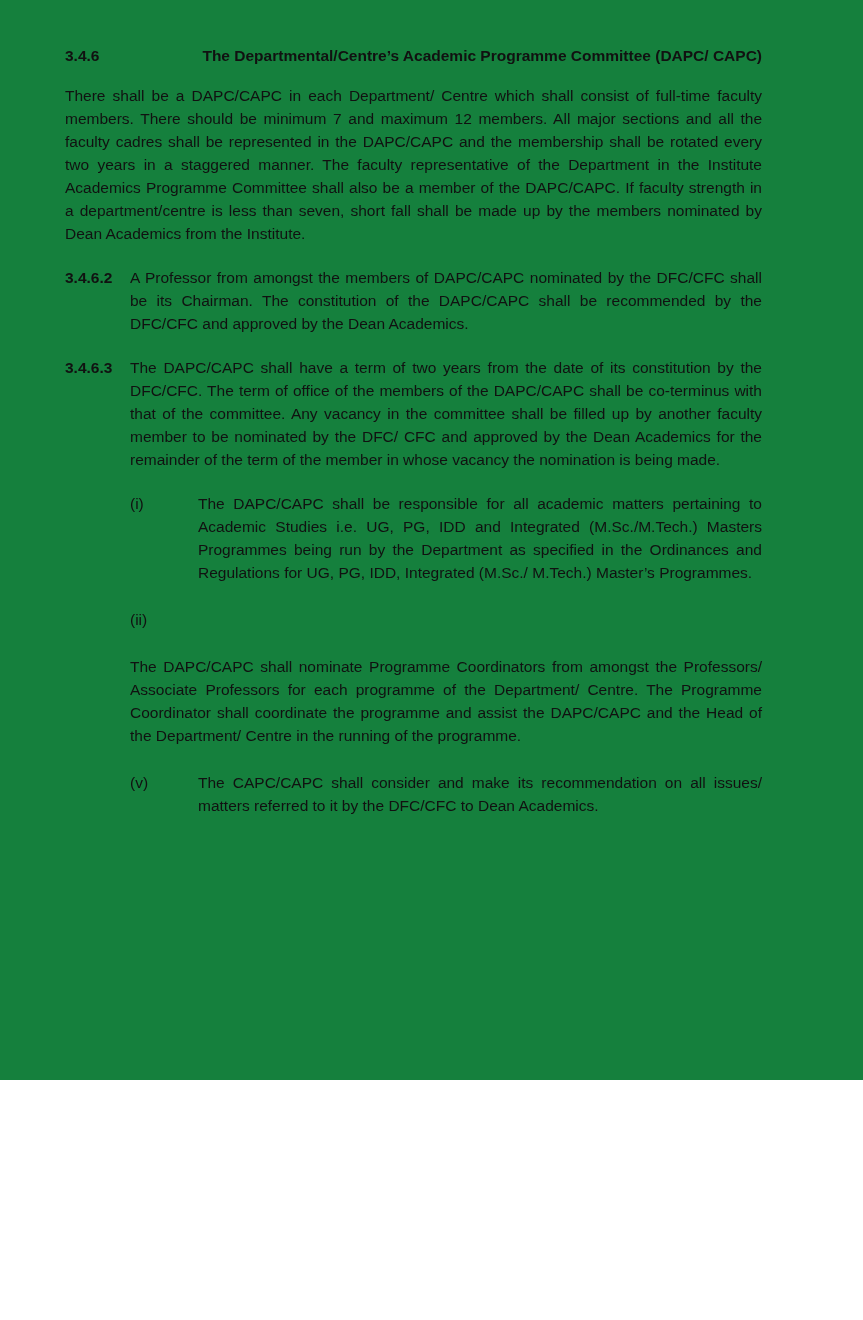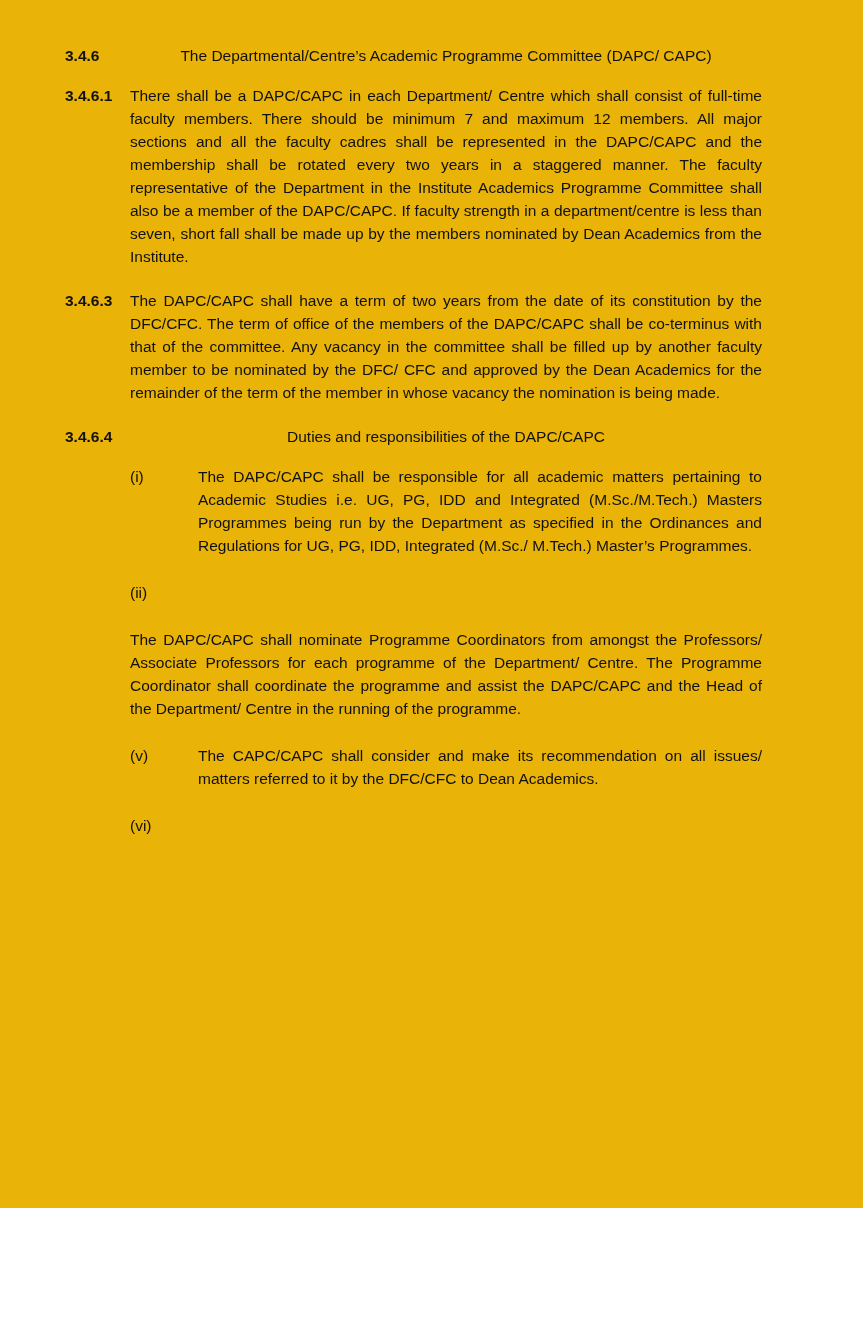--- a/index.html
+++ b/index.html
@@ -3,23 +3,23 @@
 <meta charset="utf-8">
 <style>
   html, body {
     margin: 0;
     padding: 0;
     background: #ffffff;
   }
   .page {
     position: relative;
     width: 863px;
-    height: 1208px;
+    height: 1080px;
     box-sizing: border-box;
-    background: #eab308;
+    background: #15803d;
     padding: 44px 101px 21px 65px;
     font-family: "Liberation Sans", sans-serif;
     font-size: 15.5px;
     line-height: 23px;
     color: #111111;
     overflow: hidden;
   }
   .block {
     display: flex;
     margin-bottom: 21px;
@@ -28,22 +28,22 @@
     width: 65px;
     flex-shrink: 0;
     font-weight: bold;
   }
   .body {
     flex: 1;
     text-align: justify;
     overflow-wrap: break-word;
   }
   .heading .body {
-    font-weight: normal;
-    text-align: center;
+    font-weight: bold;
+    text-align: right;
   }
   .heading {
     margin-bottom: 17px;
   }
   .duty {
     display: flex;
     margin: 0 0 24px 65px;
   }
   .marker {
     width: 68px;
@@ -59,34 +59,33 @@
 <body>
 
 <div class="page">
 
   <div class="block heading">
     <div class="num">3.4.6</div>
     <div class="body">The Departmental/Centre’s Academic Programme Committee (DAPC/ CAPC)</div>
   </div>
 
   <div class="block">
-    <div class="num">3.4.6.1</div>
     <div class="body">There shall be a DAPC/CAPC in each Department/ Centre which shall consist of full-time faculty members. There should be minimum 7 and maximum 12 members. All major sections and all the faculty cadres shall be represented in the DAPC/CAPC and the membership shall be rotated every two years in a staggered manner.  The faculty representative of the Department in the Institute Academics Programme Committee shall also be a member of the DAPC/CAPC. If faculty strength in a department/centre is less than seven, short fall shall be made up by the members nominated by Dean Academics from the Institute.</div>
   </div>
 
+  <div class="block">
+    <div class="num">3.4.6.2</div>
+    <div class="body">A Professor from amongst the members of DAPC/CAPC nominated by the DFC/CFC shall be its Chairman. The constitution of the DAPC/CAPC shall be recommended by the DFC/CFC and approved by the Dean Academics.</div>
+  </div>
 
   <div class="block">
     <div class="num">3.4.6.3</div>
     <div class="body">The DAPC/CAPC shall have a term of two years from the date of its constitution by the DFC/CFC. The term of office of the members of the DAPC/CAPC shall be co-terminus with that of the committee. Any vacancy in the committee shall be filled up by another faculty member to be nominated by the DFC/ CFC and approved by the Dean Academics for the remainder of the term of the member in whose vacancy the nomination is being made.</div>
   </div>
 
-  <div class="block heading">
-    <div class="num">3.4.6.4</div>
-    <div class="body">Duties and responsibilities of the DAPC/CAPC</div>
-  </div>
 
   <div class="duty">
     <div class="marker">(i)</div>
     <div class="dbody">The DAPC/CAPC shall be responsible for all academic matters pertaining to Academic Studies i.e. UG, PG, IDD and Integrated (M.Sc./M.Tech.) Masters Programmes being run by the Department as specified in the Ordinances and Regulations for UG, PG, IDD, Integrated  (M.Sc./ M.Tech.) Master’s Programmes.</div>
   </div>
 
   <div class="duty">
     <div class="marker">(ii)</div>
   </div>
 
@@ -94,16 +93,15 @@
     <div class="dbody">The DAPC/CAPC shall nominate Programme Coordinators from amongst the Professors/ Associate Professors for each programme of the Department/ Centre. The Programme Coordinator shall coordinate the programme and assist the DAPC/CAPC and the Head of the Department/ Centre in the running of the programme.</div>
   </div>
 
 
   <div class="duty">
     <div class="marker">(v)</div>
     <div class="dbody">The CAPC/CAPC shall consider and make its recommendation on all issues/ matters referred to it by the DFC/CFC to Dean Academics.</div>
   </div>
 
   <div class="duty">
-    <div class="marker">(vi)</div>
   </div>
 
 </div>
 
 </body></html>

